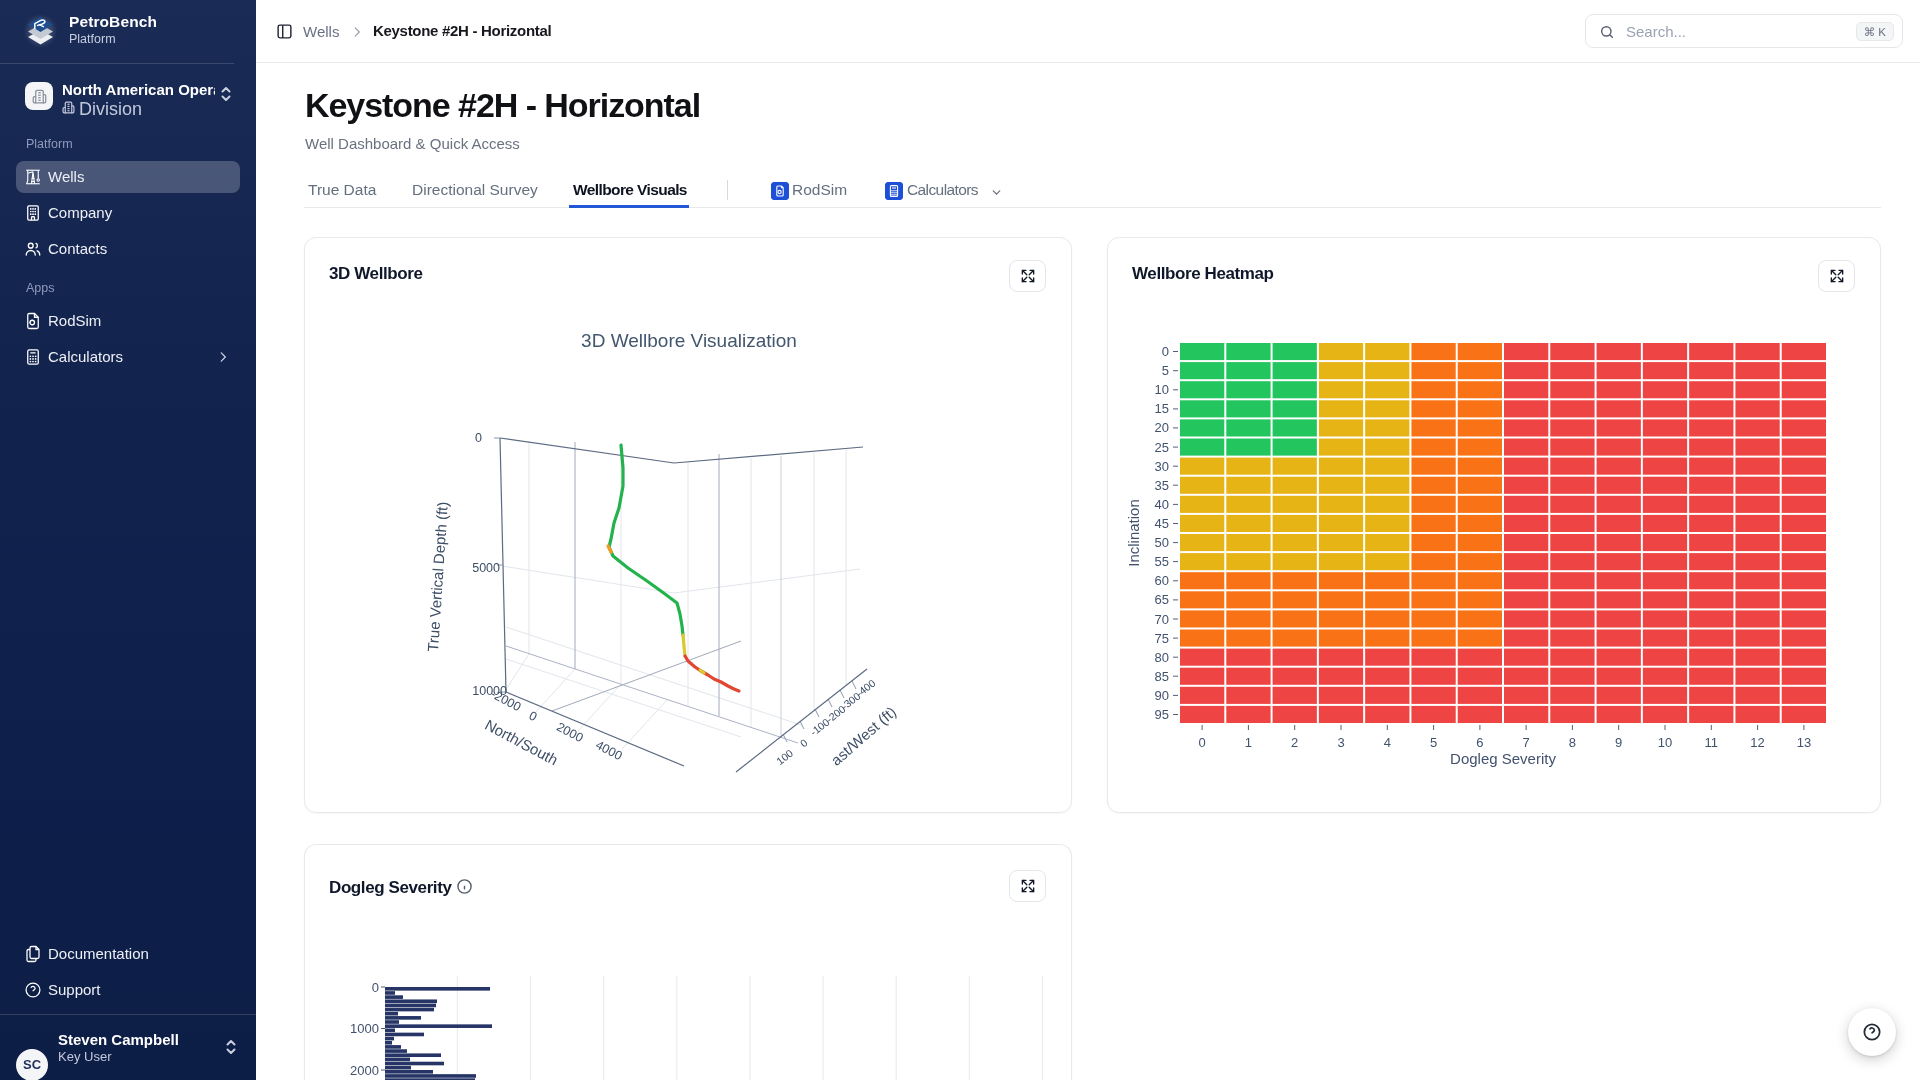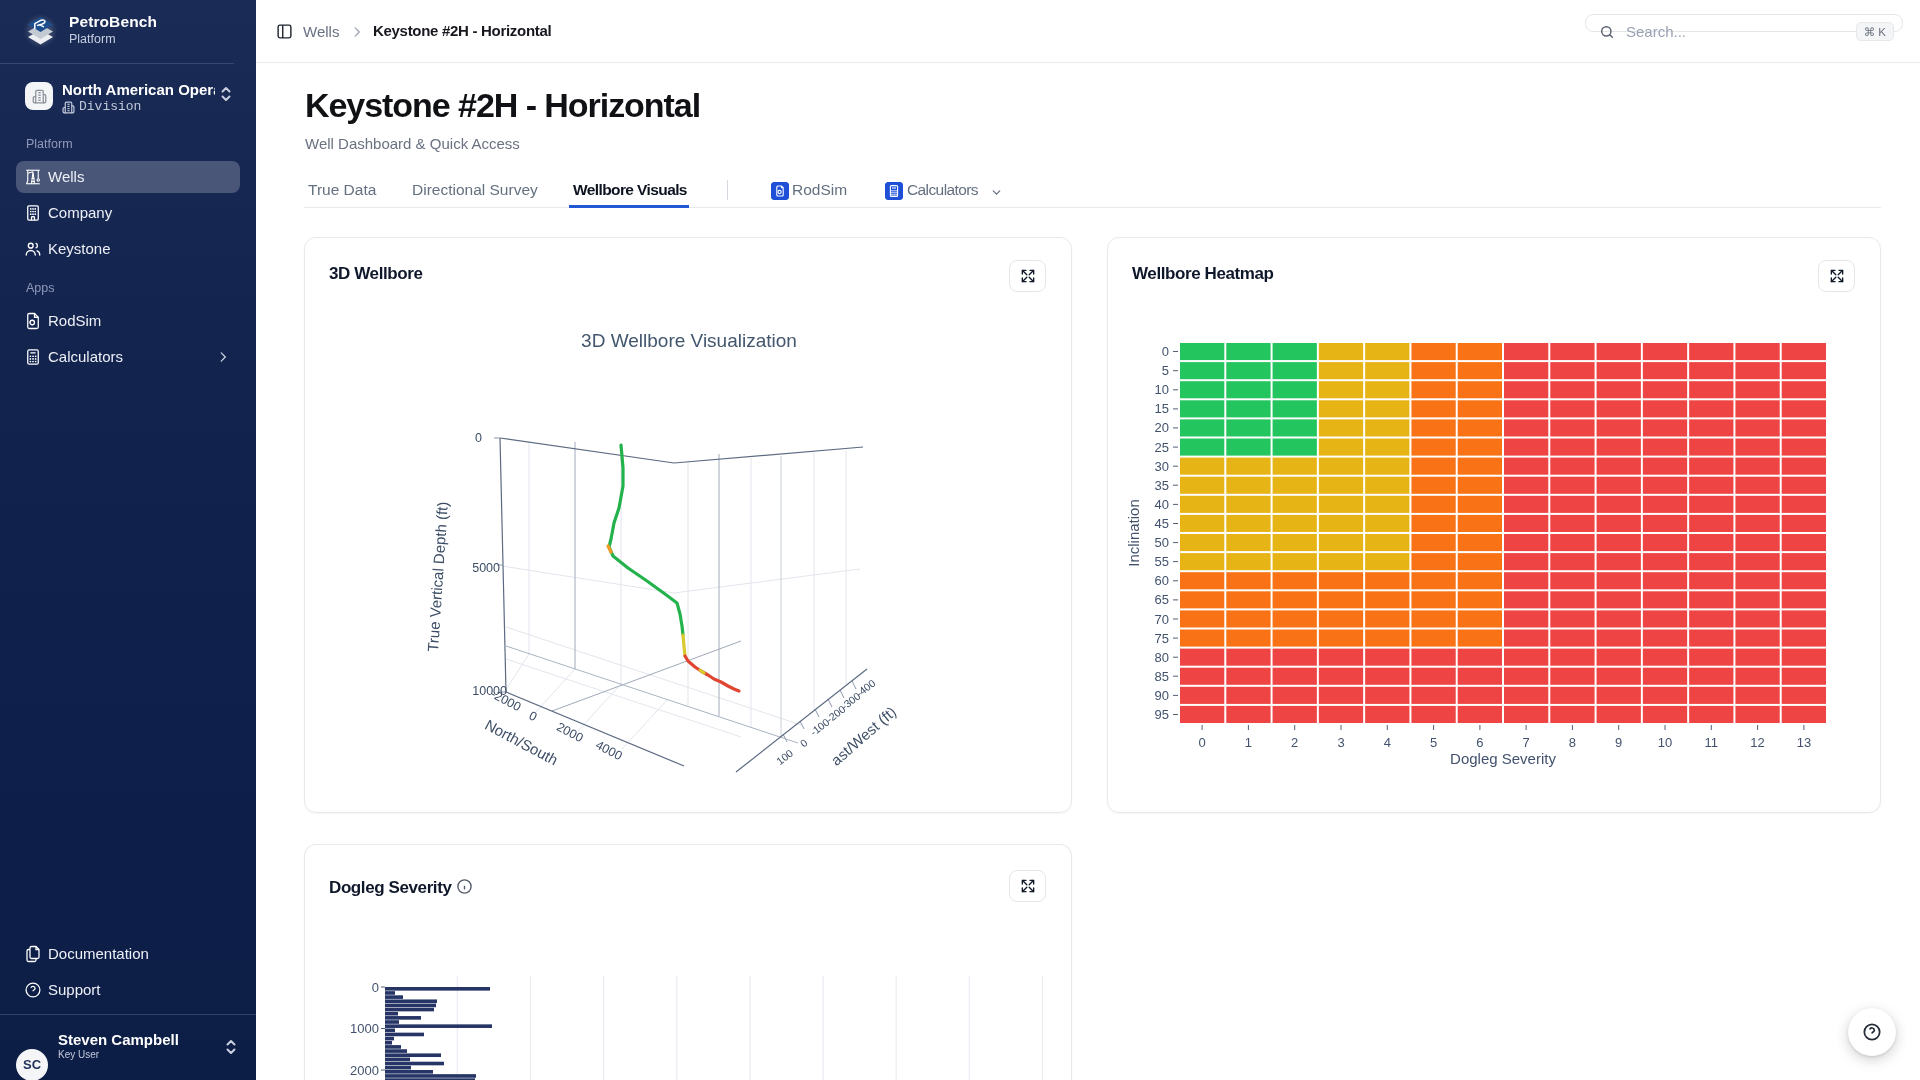--- a/index.html
+++ b/index.html
@@ -2,33 +2,33 @@
 <html><head><meta charset="utf-8"><title>PetroBench</title><style>
 *{margin:0;padding:0;box-sizing:border-box;}
 html,body{width:1920px;height:1080px;overflow:hidden;background:#fff;font-family:"Liberation Sans",sans-serif;-webkit-font-smoothing:antialiased;}
 .abs{position:absolute;}
 #sidebar{position:fixed;left:0;top:0;width:256px;height:1080px;background:linear-gradient(180deg,#1a2b55 0%,#13244e 30%,#0d1f4a 70%,#0d1e46 100%);color:#fff;z-index:10;}
 .sb-logo{position:absolute;left:0;top:0;width:234px;height:64px;border-bottom:1px solid rgba(255,255,255,0.14);}
 .sb-brand{position:absolute;left:69px;top:13px;font-size:15.5px;font-weight:700;color:#fff;letter-spacing:.1px;}
 .sb-sub{position:absolute;left:69px;top:32px;font-size:12.5px;color:#c7cde0;}
 .org-box{position:absolute;left:25px;top:82px;width:28px;height:28px;background:#f4f5f7;border-radius:8px;}
 .org-name{position:absolute;left:62px;top:81px;width:153px;font-size:15px;font-weight:700;color:#fff;white-space:nowrap;overflow:hidden;}
-.org-div{position:absolute;left:79px;top:99px;font-size:13px;color:#c3c9dc;font-family:Liberation Mono, monospace;}
+.org-div{position:absolute;left:79px;top:99px;font-size:18px;color:#c3c9dc;}
 .sec-label{position:absolute;left:26px;font-size:12.5px;color:#8f99bb;font-weight:500;}
 .nav{position:absolute;left:16px;width:224px;height:32px;border-radius:8px;color:#eef0f7;font-size:15px;}
 .nav.active{background:rgba(255,255,255,0.22);}
 .nav .ic{position:absolute;left:8px;top:7px;width:18px;height:18px;}
 .nav .lb{position:absolute;left:32px;top:7px;}
 .chev-r{position:absolute;right:10px;top:9px;}
 .sb-divider{position:absolute;left:0;width:256px;border-top:1px solid rgba(255,255,255,0.16);}
 .avatar{position:absolute;left:16px;top:1031px;width:32px;height:32px;border-radius:50%;background:#f4f5f7;color:#23315e;font-size:13px;font-weight:700;text-align:center;line-height:32px;margin-top:18px;}
 #topbar{position:absolute;left:256px;top:0;width:1664px;height:63px;background:#fff;border-bottom:1px solid #e8eaee;}
 .bc-gray{position:absolute;left:303px;top:23px;font-size:15px;color:#687083;}
 .bc-dark{position:absolute;left:373px;top:22px;font-size:15px;font-weight:600;color:#16181d;letter-spacing:-0.3px;}
-#search{position:absolute;left:1585px;top:14px;width:318px;height:18px;border:1px solid #e4e6ea;border-radius:8px;background:#fff;}
+#search{position:absolute;left:1585px;top:14px;width:318px;height:34px;border:1px solid #e4e6ea;border-radius:8px;background:#fff;}
 .search-ph{position:absolute;left:40px;top:8px;font-size:15px;color:#9aa1b1;}
 .kbd{position:absolute;right:8px;top:7px;height:19px;padding:0 7px;background:#f4f5f6;border:1px solid #e7e8ea;border-radius:5px;font-size:11.5px;color:#6b7280;line-height:19px;}
 h1.pg{position:absolute;left:305px;top:86px;font-size:34px;font-weight:700;color:#101114;letter-spacing:-1.05px;}
 .pg-sub{position:absolute;left:305px;top:135px;font-size:15px;color:#6a7180;}
 .tab{position:absolute;top:181px;font-size:15.5px;color:#64707f;}
 .tab.on{color:#0e1320;font-weight:700;letter-spacing:-0.6px;}
 .tab-line{position:absolute;top:205px;height:2.5px;background:#2257d5;}
 .tabs-border{position:absolute;left:304px;top:207px;width:1577px;height:1px;background:#e8eaee;}
 .tab-sep{position:absolute;left:727px;top:180px;width:1px;height:20px;background:#d6dae0;}
 .appic{position:absolute;width:18px;height:18px;border-radius:4px;background:#1d4fd7;}
@@ -107,21 +107,21 @@
         </svg></div>
       <div class="lb">Company</div>
     </div>
 <div class="nav" style="top:233px">
       <div class="ic"><svg viewBox="0 0 24 24" width="18" height="18" fill="none" stroke="#fff" stroke-width="1.8" stroke-linecap="round">
           <circle cx="9" cy="7.5" r="3.2"></circle>
           <path d="M3 20c0-3.3 2.7-6 6-6s6 2.7 6 6"></path>
           <path d="M16 4.6a3.2 3.2 0 0 1 0 5.8"></path>
           <path d="M17.5 14.4c2.1.8 3.5 2.9 3.5 5.6"></path>
         </svg></div>
-      <div class="lb">Keystone</div>
+      <div class="lb">Contacts</div>
     </div>
 <div class="nav" style="top:305px">
       <div class="ic"><svg viewBox="0 0 24 24" width="18" height="18" fill="none" stroke="#fff" stroke-width="1.7">
           <path d="M14 2H7a2 2 0 0 0-2 2v16a2 2 0 0 0 2 2h10a2 2 0 0 0 2-2V7Z"></path>
           <path d="M14 2v5h5"></path>
           <circle cx="11" cy="14" r="3"></circle>
           <path d="M11 11.4v-1M11 17.6v-1M13.6 14h1M8.4 14h-1"></path>
         </svg></div>
       <div class="lb">RodSim</div>
     </div>
@@ -148,21 +148,21 @@
       <div class="ic"><svg viewBox="0 0 24 24" width="18" height="18" fill="none" stroke="#fff" stroke-width="1.7">
           <circle cx="12" cy="12" r="9.2"></circle>
           <path d="M9.2 9a2.9 2.9 0 0 1 5.6 1c0 1.9-2.8 2.2-2.8 3.7"></path>
           <path d="M12 17h.01"></path>
         </svg></div>
       <div class="lb">Support</div>
     </div>
 <div class="sb-divider" style="top:1014px"></div>
 <div class="avatar">SC</div>
 <div class="abs" style="left:58px;top:1031px;font-size:15px;font-weight:600;color:#fff">Steven Campbell</div>
-<div class="abs" style="left:58px;top:1049px;font-size:10px;color:#c3c9dc">Key User</div>
+<div class="abs" style="left:58px;top:1049px;font-size:13px;color:#c3c9dc">Key User</div>
 <div class="abs" style="left:224px;top:1038px"><svg width="14" height="18" viewBox="0 0 14 18" fill="none" stroke="#c9cfe0" stroke-width="2" stroke-linecap="round" stroke-linejoin="round">
         <path d="M3.5 6.5 L7 3 L10.5 6.5"></path>
         <path d="M3.5 11.5 L7 15 L10.5 11.5"></path>
       </svg></div>
 </div>
 <div id="topbar"></div>
 <svg class="abs" style="left:276px;top:23px" width="17" height="17" viewBox="0 0 24 24" fill="none" stroke="#1f2430" stroke-width="2">
     <rect x="3" y="3" width="18" height="18" rx="2.5"></rect>
     <path d="M9.5 3v18"></path>
   </svg>

